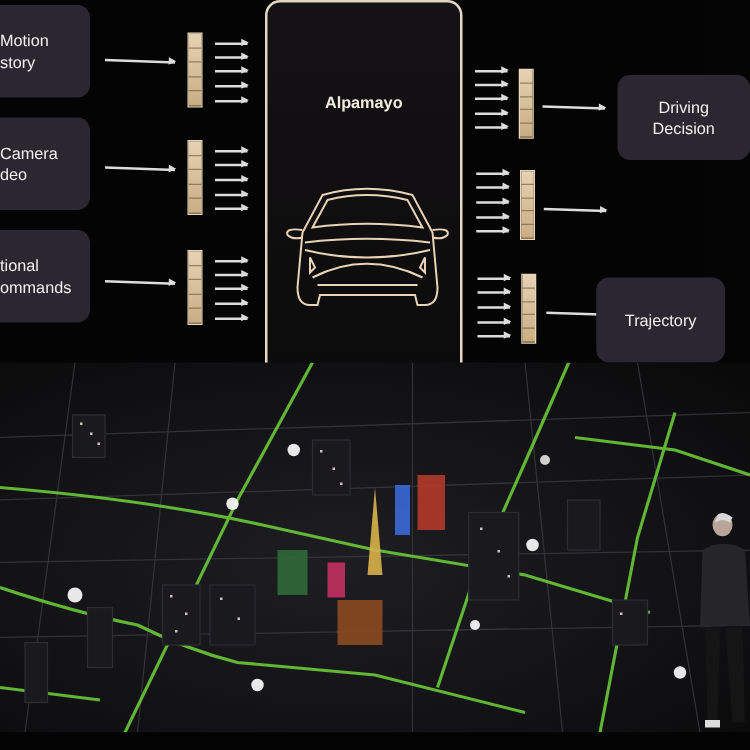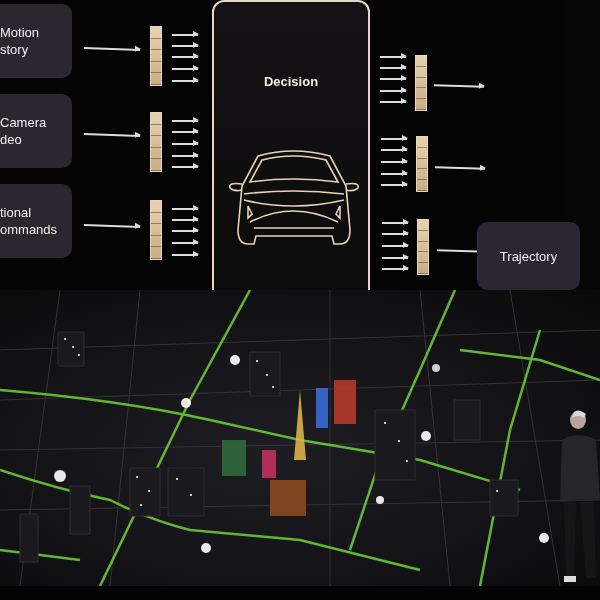--- a/index.html
+++ b/index.html
@@ -78,21 +78,21 @@
   </div>
   <div>
     <div class="arrow" style="left:172px;top:208px;width:26px;"></div>
     <div class="arrow" style="left:172px;top:219px;width:26px;"></div>
     <div class="arrow" style="left:172px;top:230px;width:26px;"></div>
     <div class="arrow" style="left:172px;top:242px;width:26px;"></div>
     <div class="arrow" style="left:172px;top:254px;width:26px;"></div>
   </div>
 
   <div class="model">
-    <div class="model-title">Decision</div>
+    <div class="model-title">Alpamayo</div>
     <svg style="position:absolute;left:6px;top:136px;" width="146" height="118" viewBox="0 0 146 118" fill="none" stroke="#e8d3b4" stroke-width="1.6">
       <path d="M38 18 Q73 8 110 18 L126 48 L130 92 Q130 106 120 106 L114 106 L112 98 L36 98 L34 106 L28 106 Q18 106 18 92 L22 48 Z"></path>
       <path d="M42 22 Q73 14 106 22 L118 44 Q73 38 30 44 Z"></path>
       <path d="M24 56 Q73 50 124 56"></path>
       <path d="M24 62 Q73 74 124 62"></path>
       <path d="M30 84 Q73 62 118 84"></path>
       <path d="M34 90 L114 90"></path>
       <path d="M22 46 Q8 44 10 50 Q14 54 22 52"></path>
       <path d="M126 46 Q140 44 138 50 Q134 54 126 52"></path>
       <path d="M28 68 L32 76 L28 80 Z"></path>
@@ -141,20 +141,24 @@
       <div class="cell"></div>
       <div class="cell"></div>
       <div class="cell"></div>
       <div class="cell"></div>
     </div>
 
   <div class="arrow" style="left:434px;top:85px;width:50px;transform:rotate(2deg);"></div>
   <div class="arrow" style="left:435px;top:167px;width:50px;transform:rotate(2deg);"></div>
   <div class="arrow" style="left:437px;top:250px;width:50px;transform:rotate(2deg);"></div>
 
+  <div class="box" style="left:494px;top:60px;width:106px;height:68px;">
+    <span>Driving
+Decision</span>
+  </div>
   <div class="box" style="left:477px;top:222px;width:103px;height:68px;">
     <span>Trajectory</span>
   </div>
 </div>
 
 <div class="stage">
   <svg width="600" height="296" viewBox="0 0 600 296" style="position:absolute;left:0;top:0;">
     <g stroke="#3a3a40" stroke-width="1" fill="none" opacity="0.8">
       <path d="M0 60 L600 40"></path>
         <path d="M0 110 L600 90"></path>

